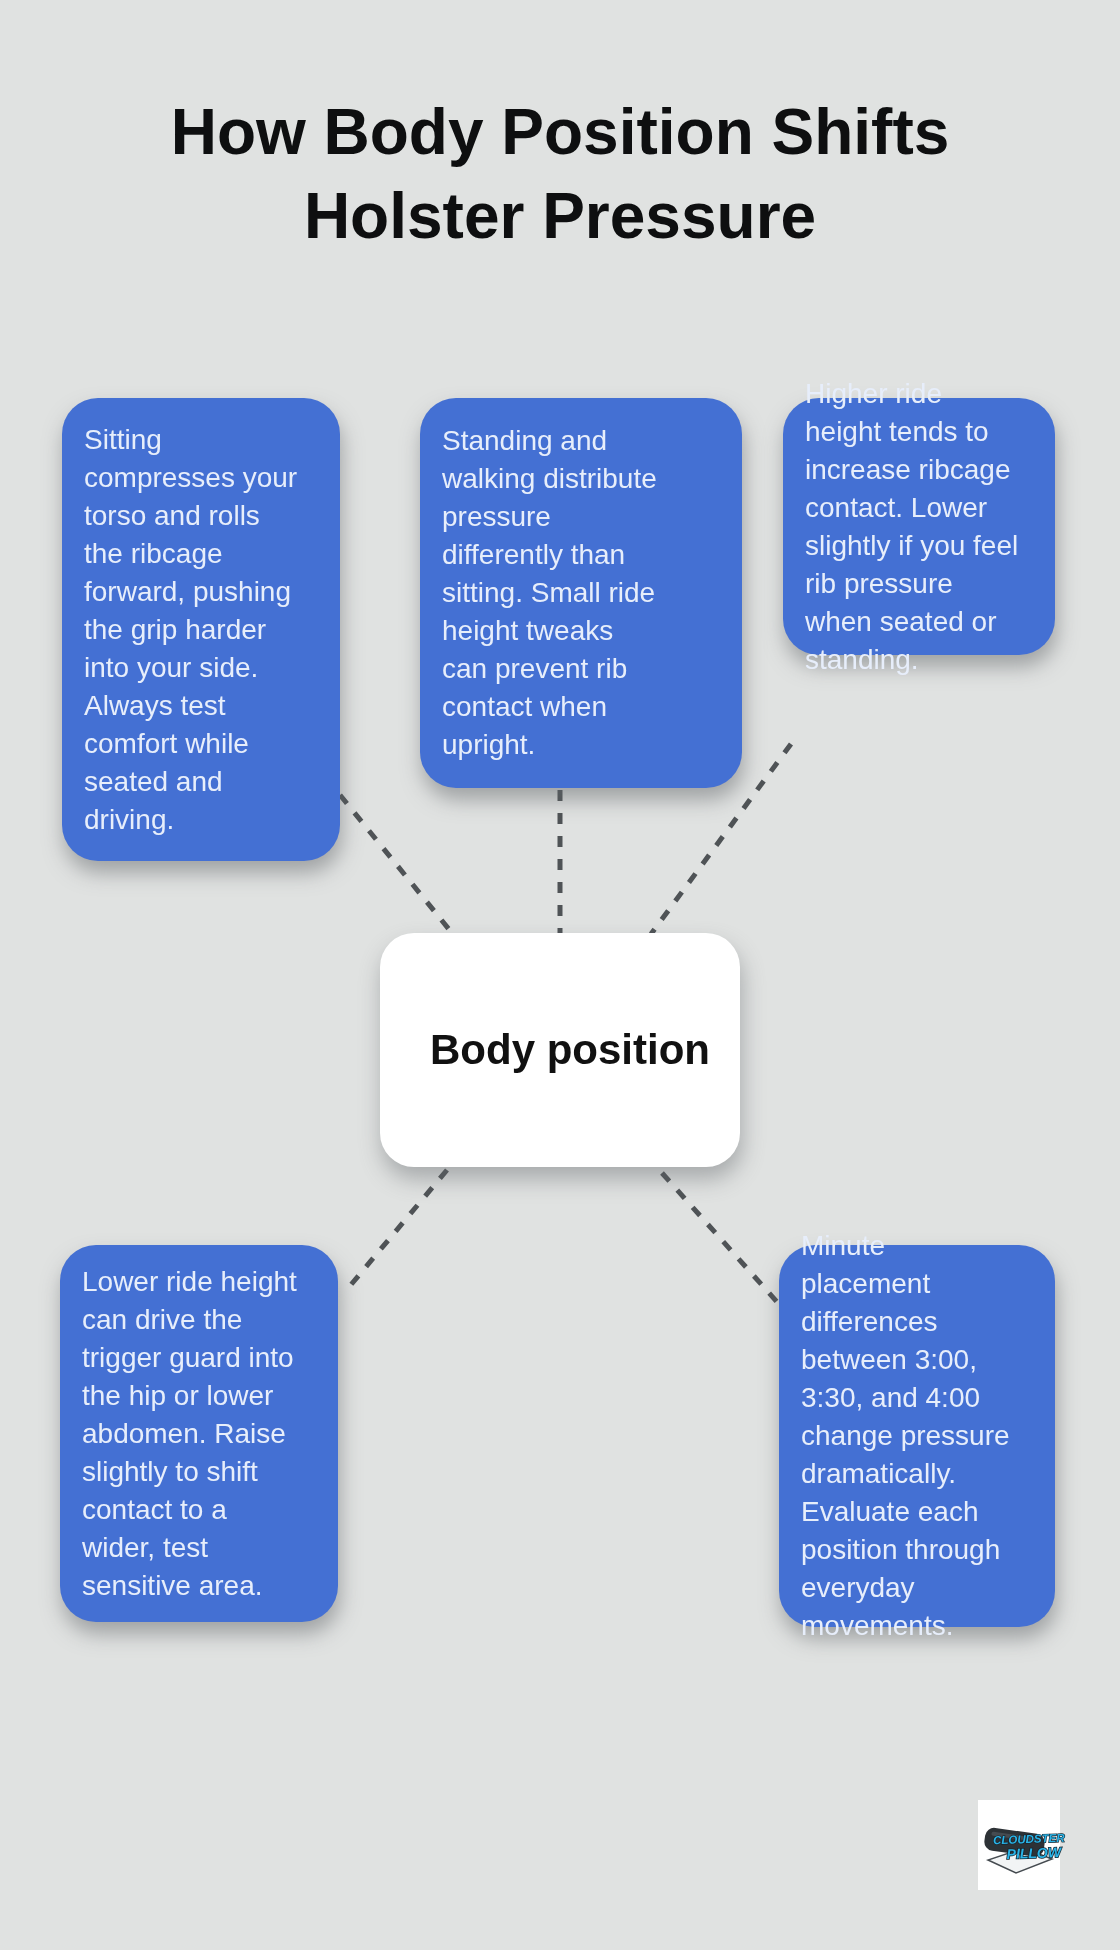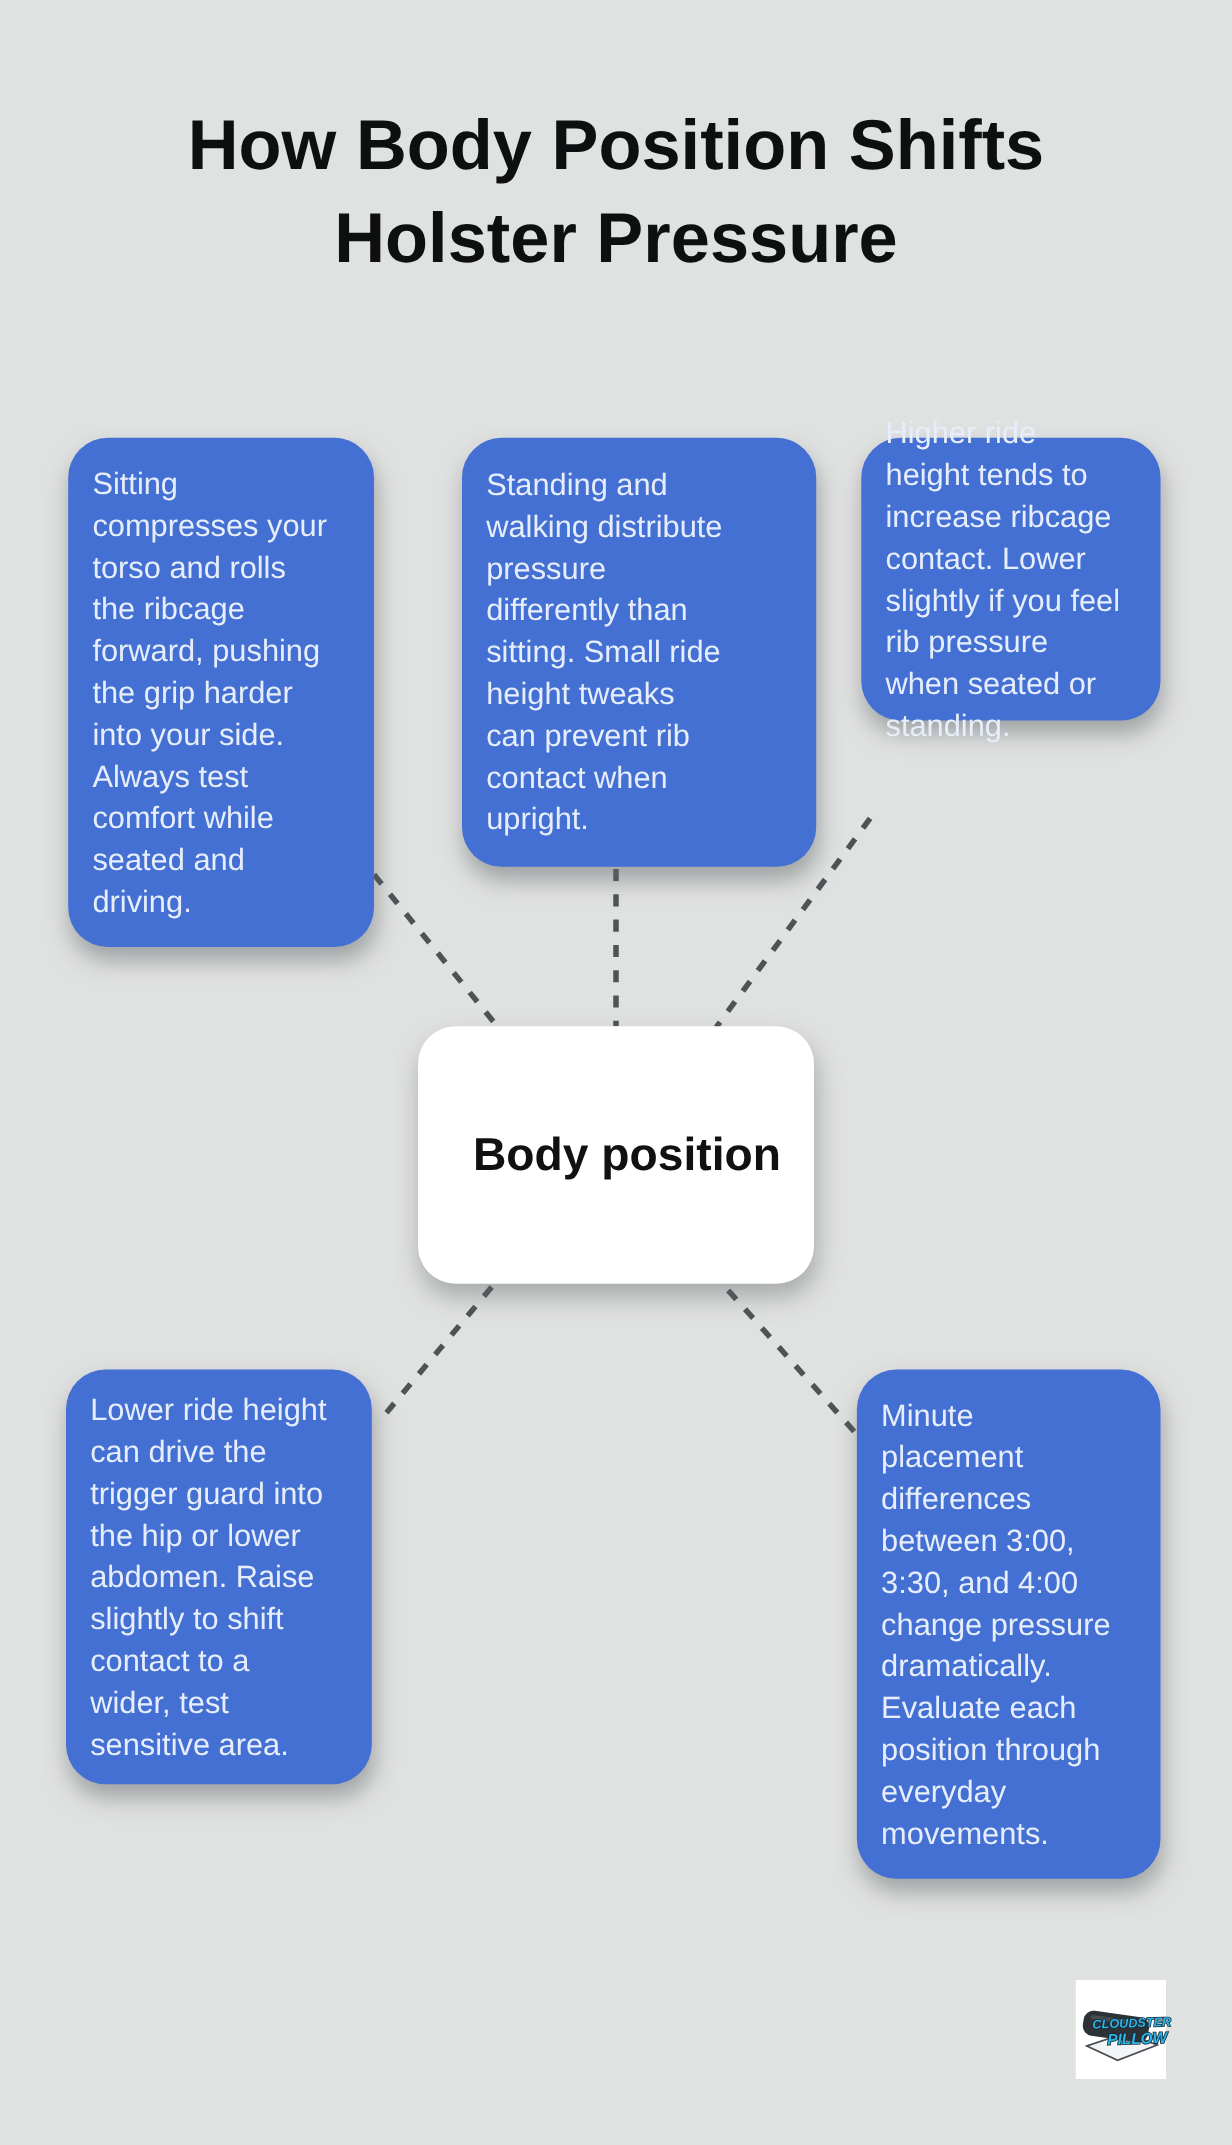--- a/index.html
+++ b/index.html
@@ -48,21 +48,21 @@
     margin: 0;
     font-size: 28px;
     line-height: 38px;
     color: var(--node-text, #e7eefb);
     white-space: pre-line;
   }
   .node-1 { left: 62px;  top: 398px;  width: 278px; height: 463px; }
   .node-2 { left: 420px; top: 398px;  width: 322px; height: 390px; }
   .node-3 { left: 783px; top: 398px;  width: 272px; height: 257px; }
   .node-4 { left: 60px;  top: 1245px; width: 278px; height: 377px; }
-  .node-5 { left: 779px; top: 1245px; width: 276px; height: 463px; }
+  .node-5 { left: 779px; top: 1245px; width: 276px; height: 382px; }
   .center-node {
     position: absolute;
     left: 380px; top: 933px;
     width: 360px; height: 234px;
     background: var(--center-fill, #ffffff);
     border-radius: 34px;
     box-shadow: 2px 12px 22px rgba(98, 102, 106, 0.45);
     display: flex;
     align-items: center;
     justify-content: center;

